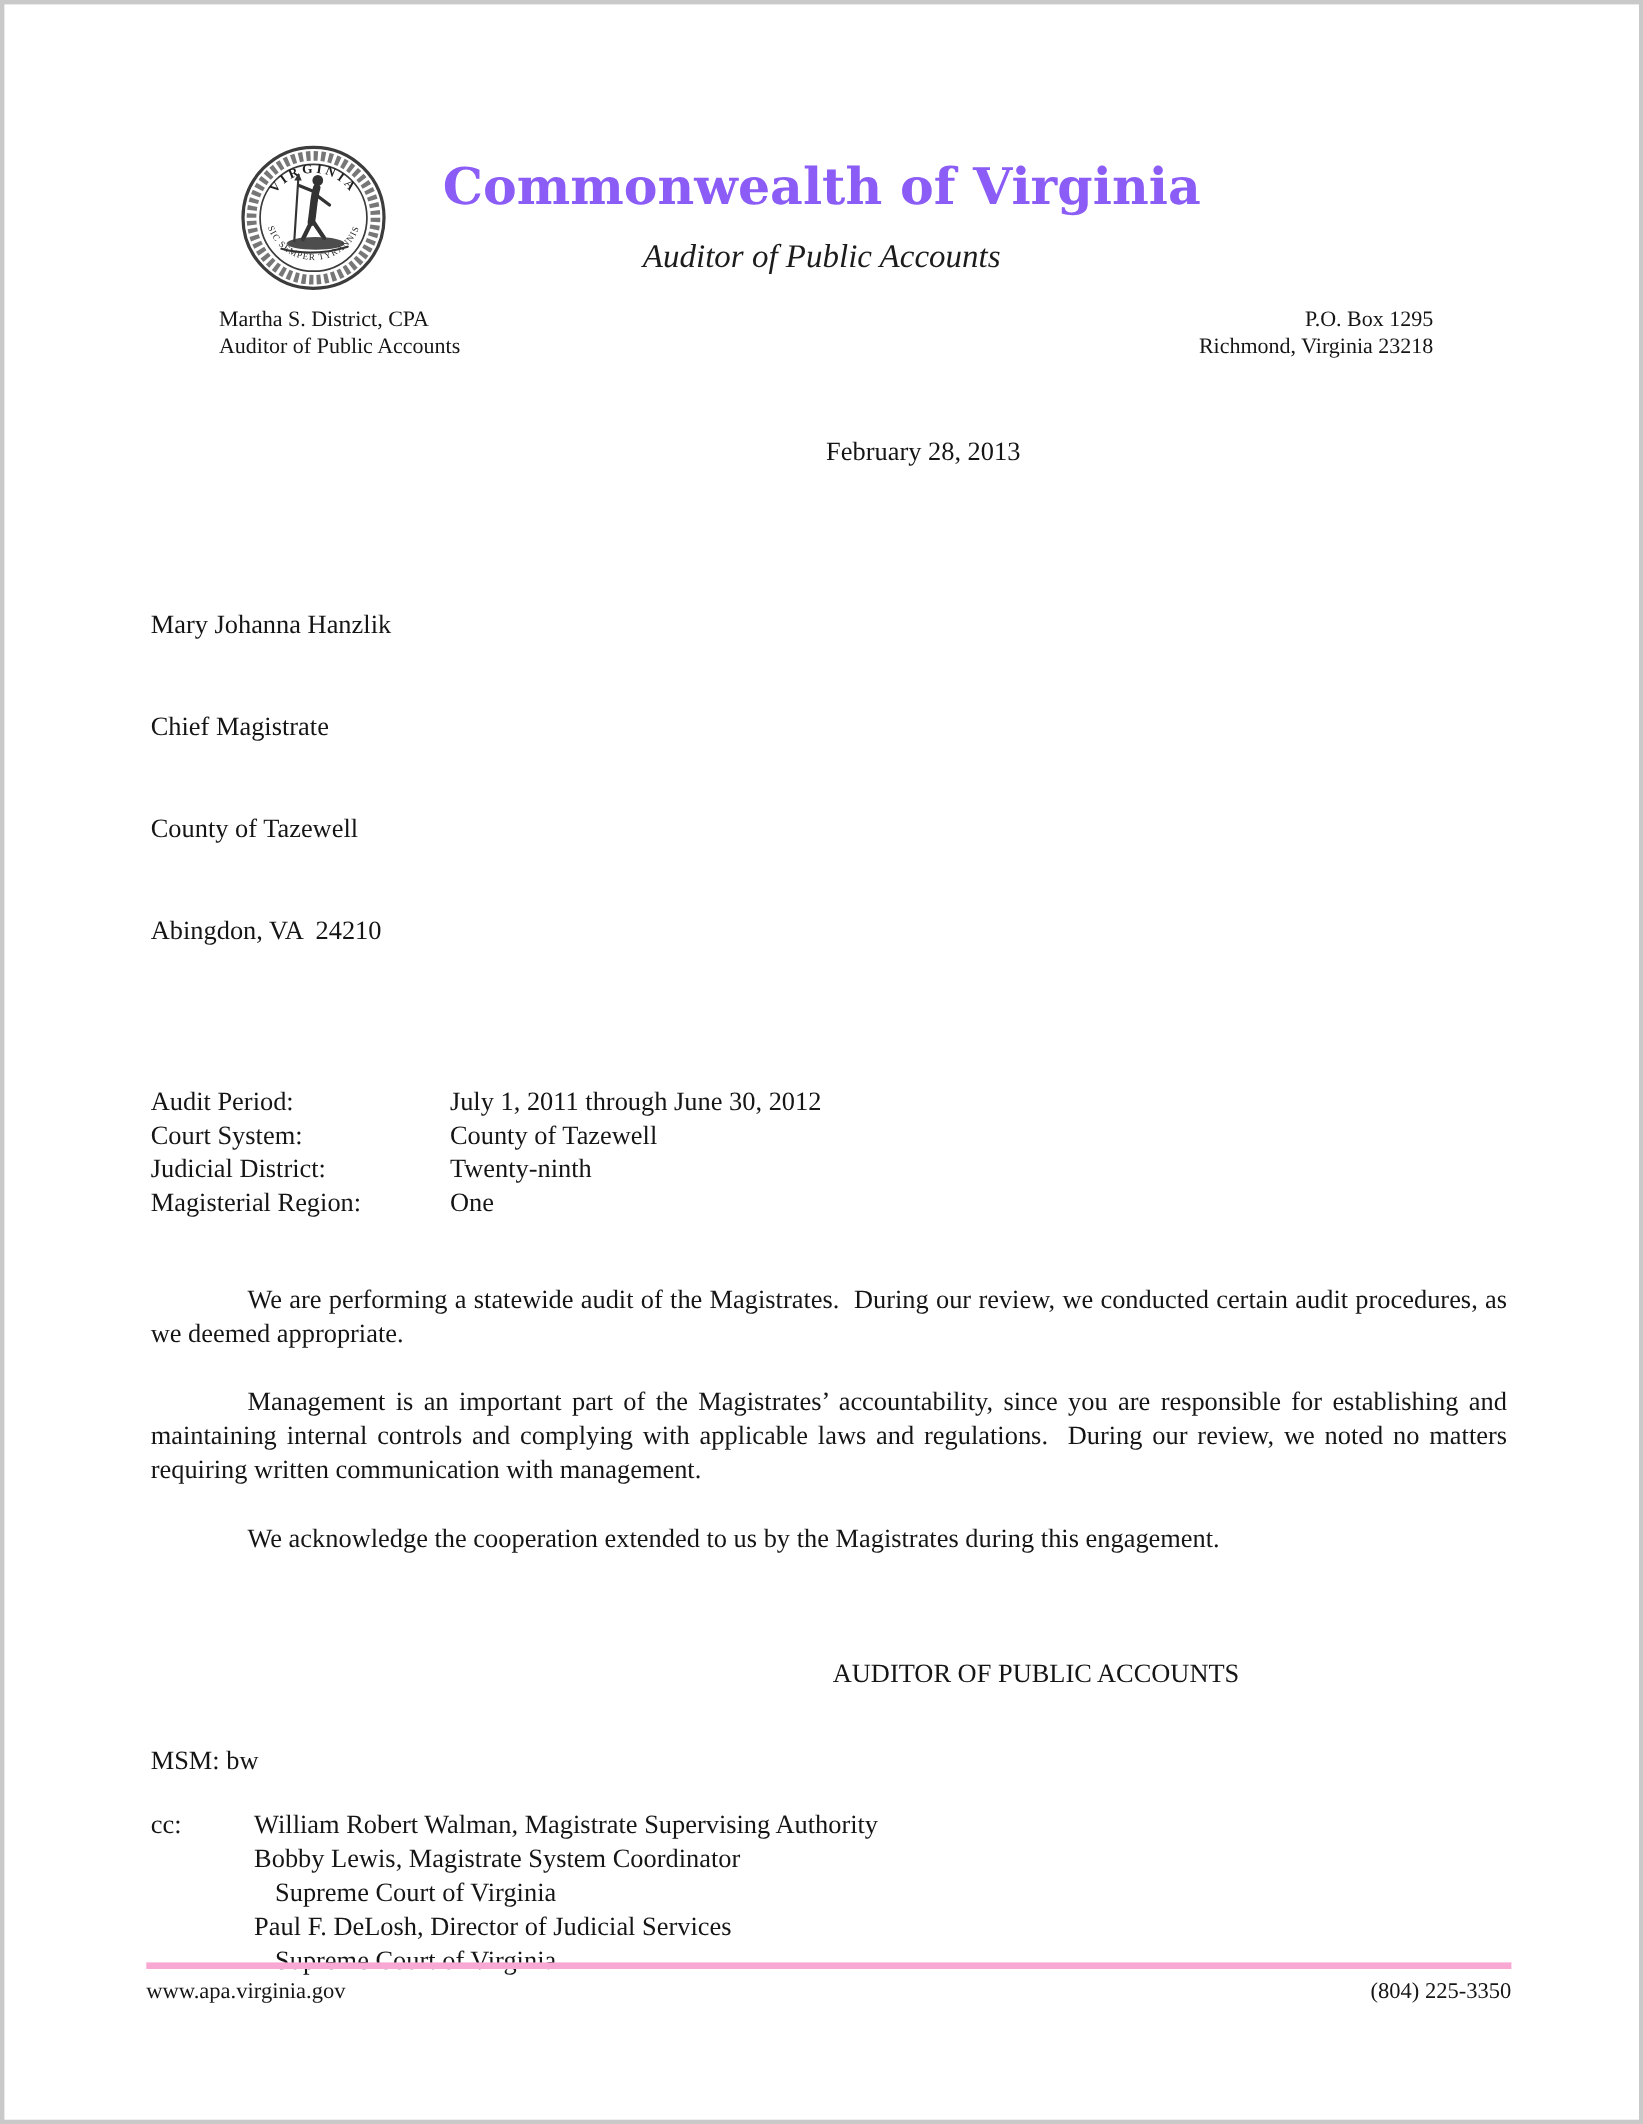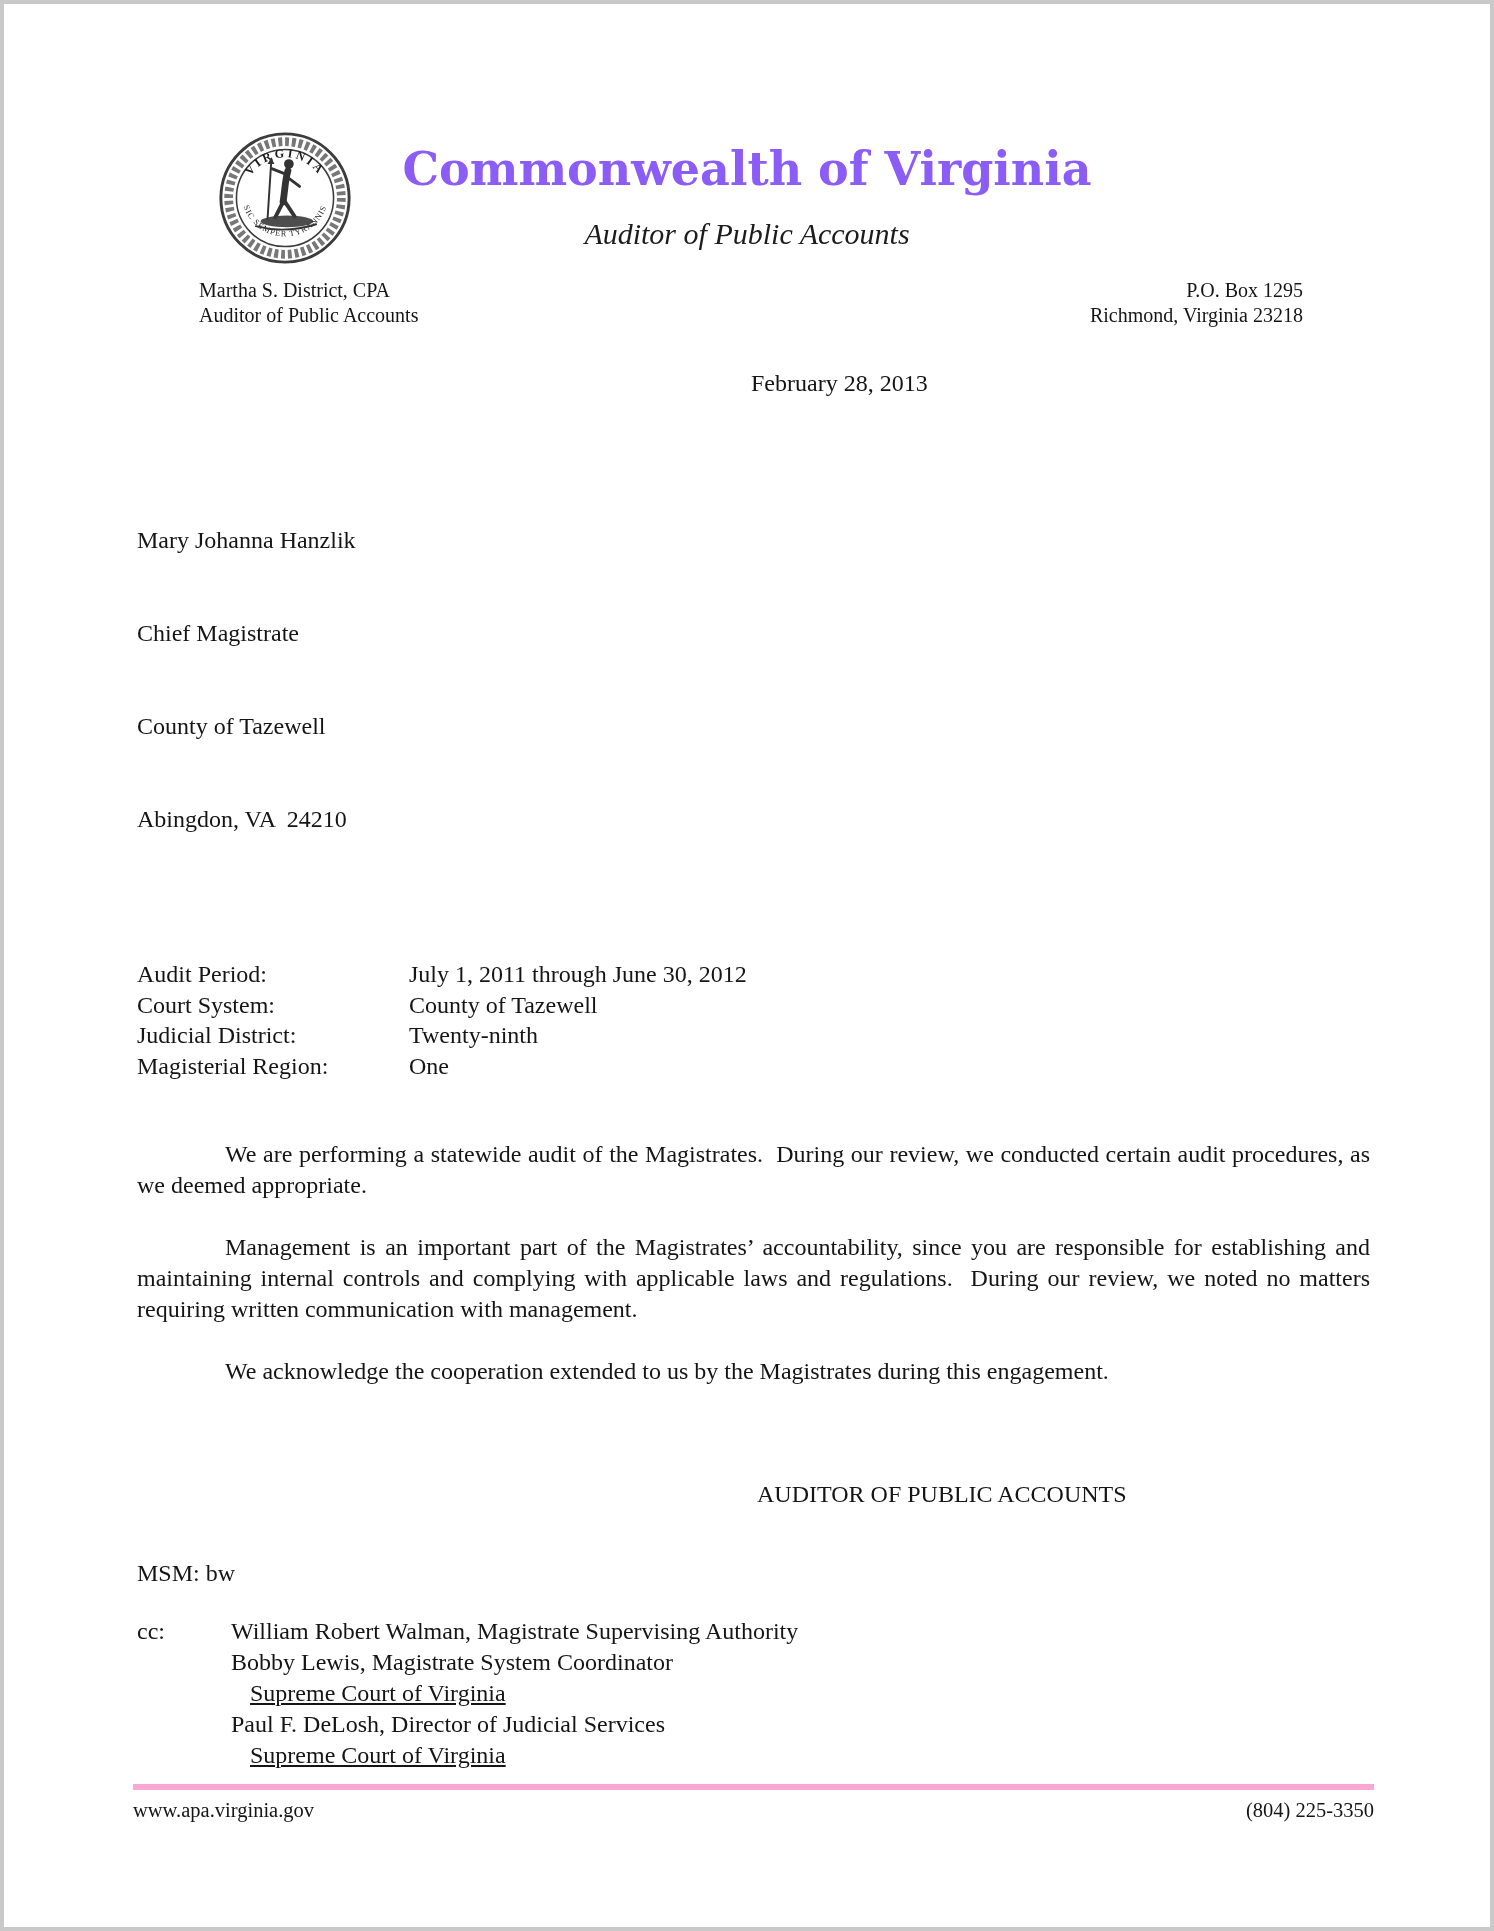--- a/index.html
+++ b/index.html
@@ -46,21 +46,21 @@
     display: flex;
     justify-content: space-between;
     margin-top: 26px;
     font-size: 20px;
     line-height: 25px;
   }
   .head-left { margin-left: 62px; text-align: left; }
   .head-right { margin-right: 67px; text-align: right; }
   
   .date-line {
-    margin-top: 40px;
+    margin-top: 68px;
     padding-left: 614px;
     font-size: 24px;
     line-height: 31px;
   }
   .recipient {
     margin-top: 64px;
     font-size: 24px;
     line-height: 31px;
     white-space: pre-wrap;
   }
@@ -82,21 +82,21 @@
     line-height: 31px;
   }
   .reference { margin-top: 48px; font-size: 24px; line-height: 31px; }
   .cc-block {
     margin-top: 27px;
     display: flex;
     font-size: 24px;
     line-height: 31px;
   }
   .cc-label { width: 94px; flex: 0 0 94px; }
-  .cc-entry.indented { padding-left: 19px; text-decoration: underline; }
+  .cc-entry.indented { padding-left: 19px; }
   
   .footer {
     position: absolute;
     left: 129px;
     right: 116px;
     top: 1780px;
     border-top: 6px solid #f9a8d4;
     padding-top: 7px;
     display: flex;
     justify-content: space-between;

